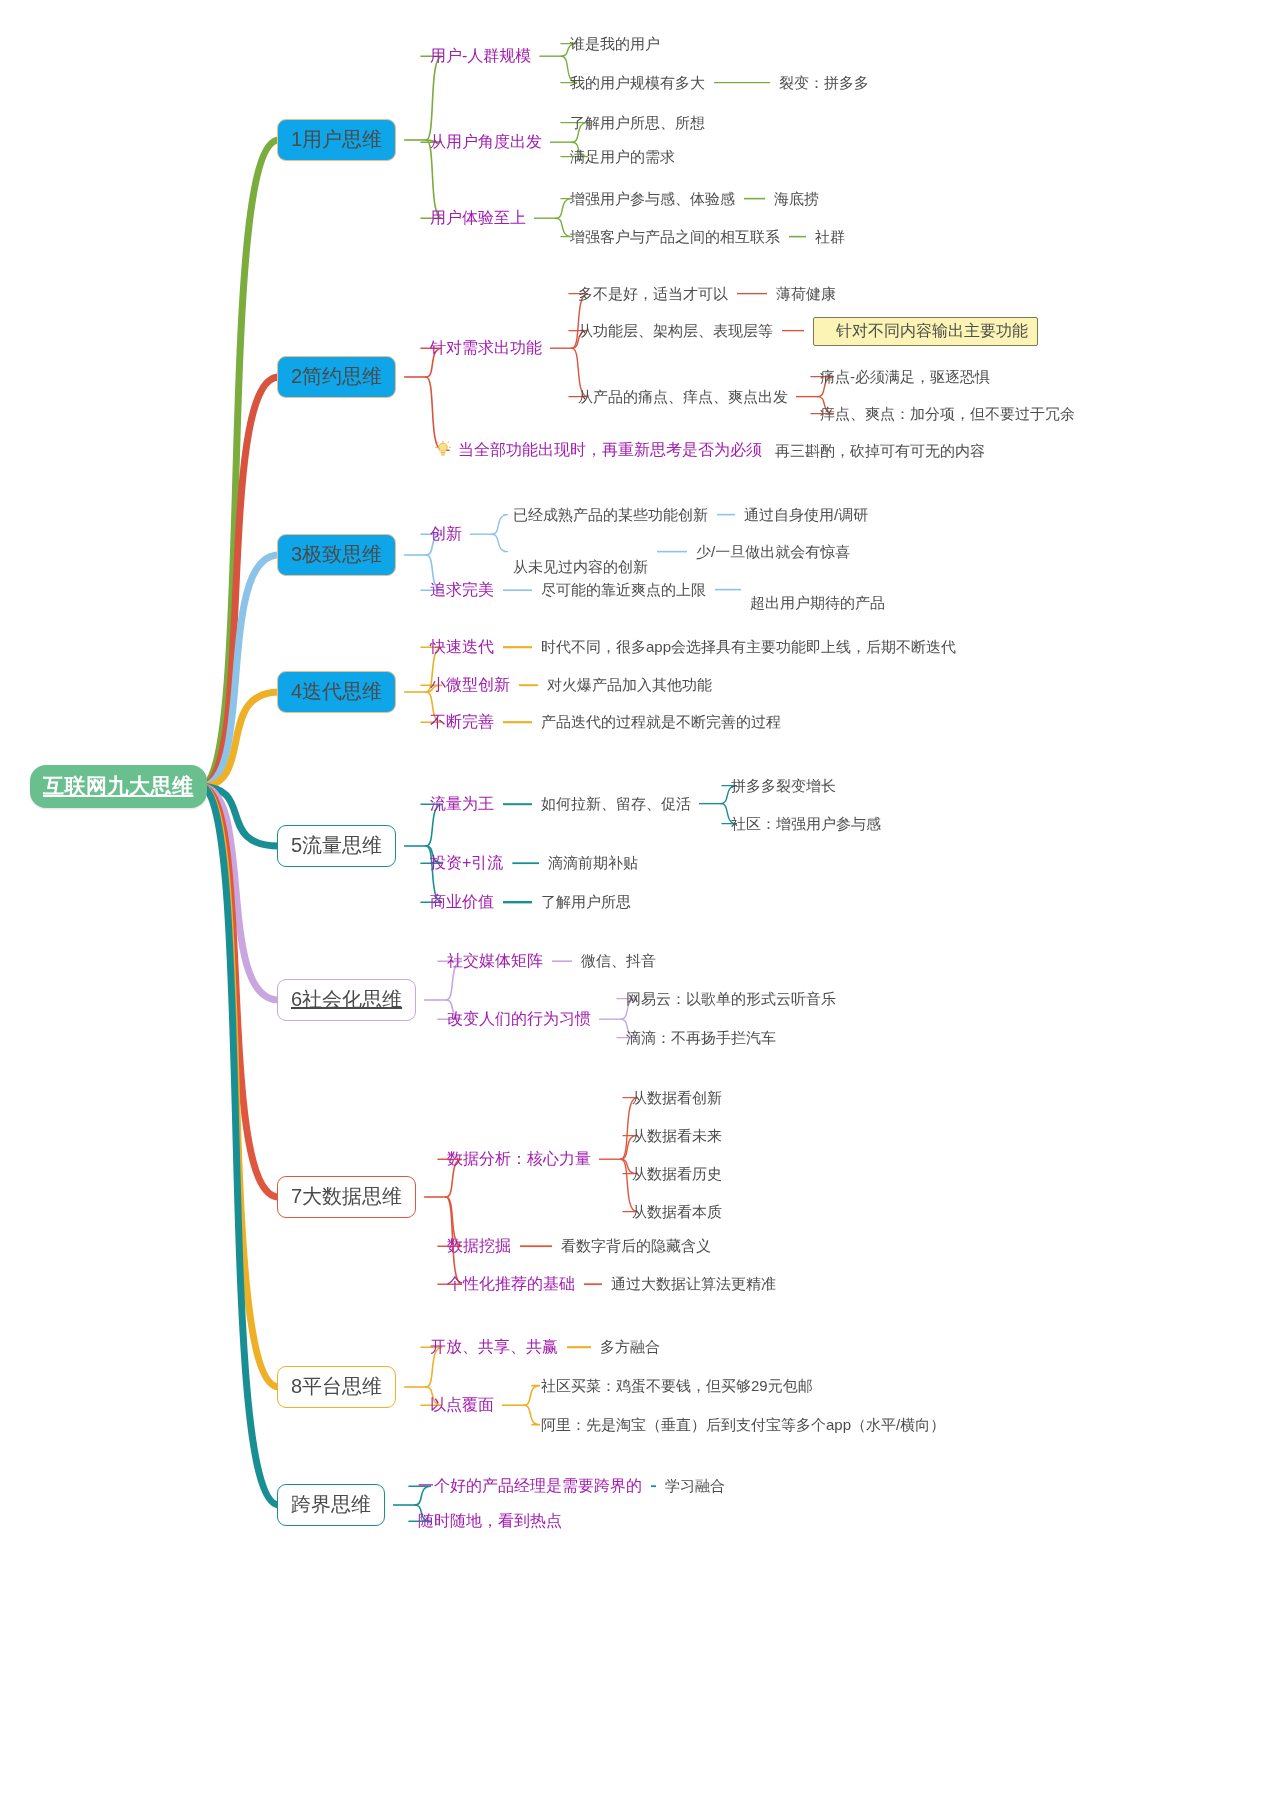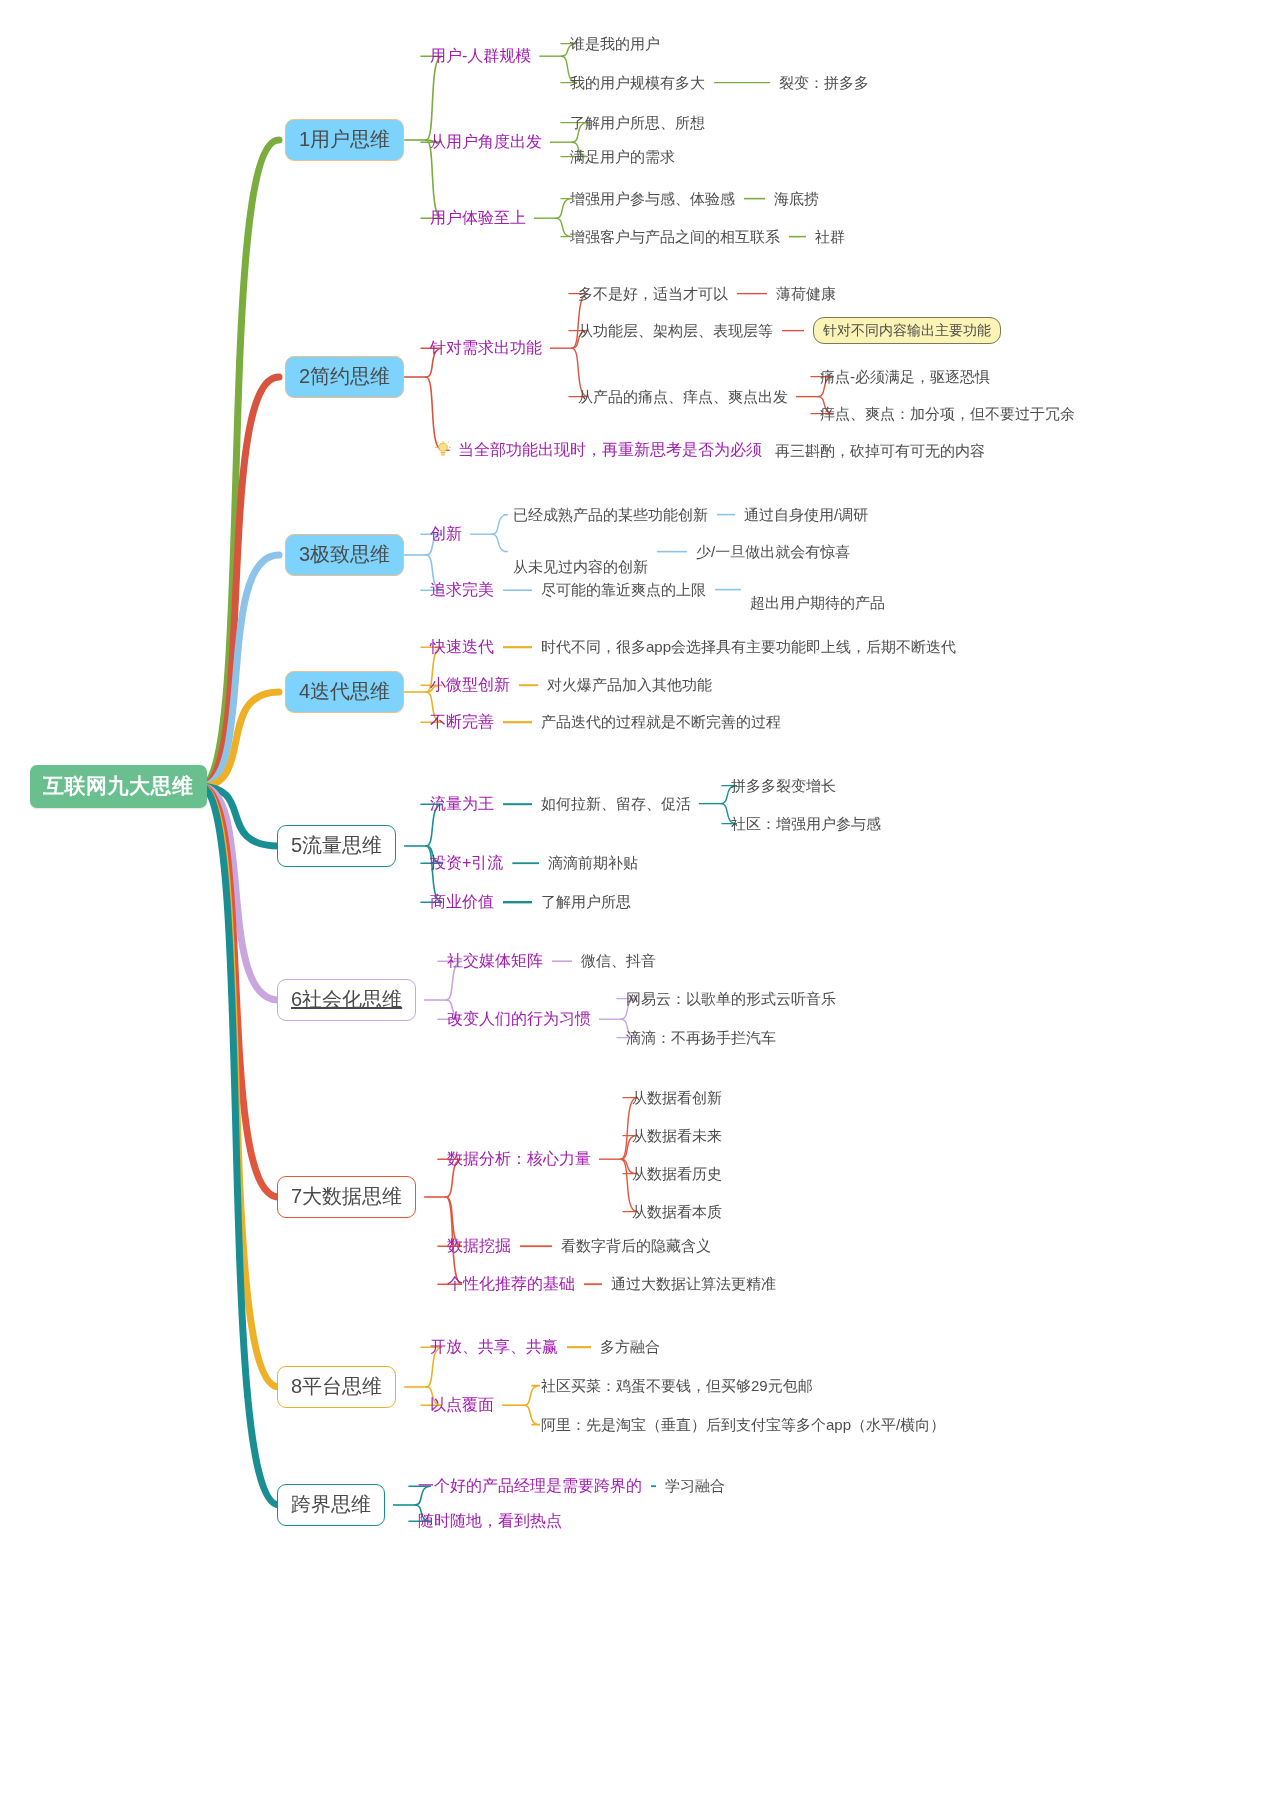--- a/index.html
+++ b/index.html
@@ -24,49 +24,50 @@
   .node {
     position: absolute;
     white-space: nowrap;
     color: #474747;
     line-height: 1.15;
   }
   
   .root {
     background: #6abf8f;
     color: #ffffff;
-    border-radius: 7px;
+    border-radius: 16px;
     font-size: 21px;
     font-weight: bold;
     padding: 9px 13px 10px 13px;
     letter-spacing: 0.5px;
     box-shadow: 0 1px 2px rgba(0,0,0,.12);
+    text-decoration: underline;
   }
   
   .l1 {
     border-radius: 9px;
     font-size: 20px;
     padding: 8px 13px 9px 13px;
     border: 1.6px solid transparent;
     color: #4a4a4a;
   }
-  .l1.filled { background: #7dd3fc; border-color: #f5bd86; margin-left: 8px; }
+  .l1.filled { background: #0ea5e9; border-color: #f5bd86; }
   .l1.outline { background: #ffffff; }
   
   .l2 { font-size: 16px; color: #a21caf; }
   .l3 { font-size: 15px; color: #4d4d4d; }
   .l4 { font-size: 15px; color: #4d4d4d; }
   
   .hl {
     background: #fbf4b4;
     border: 1.4px solid #7a7a56;
-    padding: 4px 9px 5px 9px;
-    font-size: 14px;
+    padding: 4px 9px 5px 22px;
+    font-size: 16px;
     color: #4d4d4d;
-    border-radius: 11px;
+    border-radius: 2px;
   }
   .bulb {
     position: absolute;
     width: 16px; height: 18px;
   }
 </style>
 </head>
 <body>
 
 <div id="stage">

